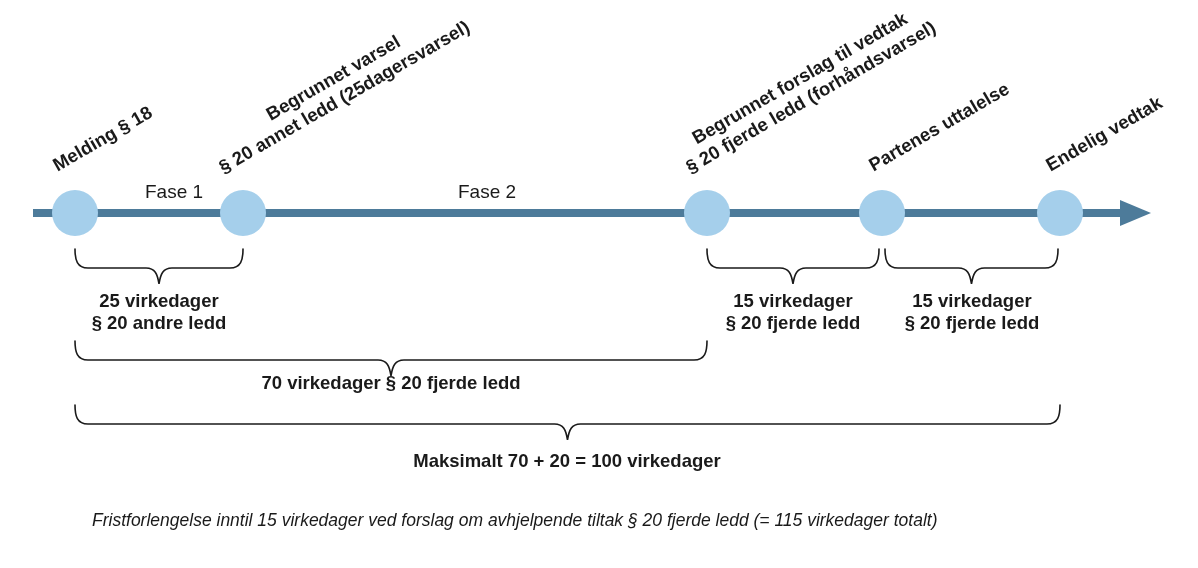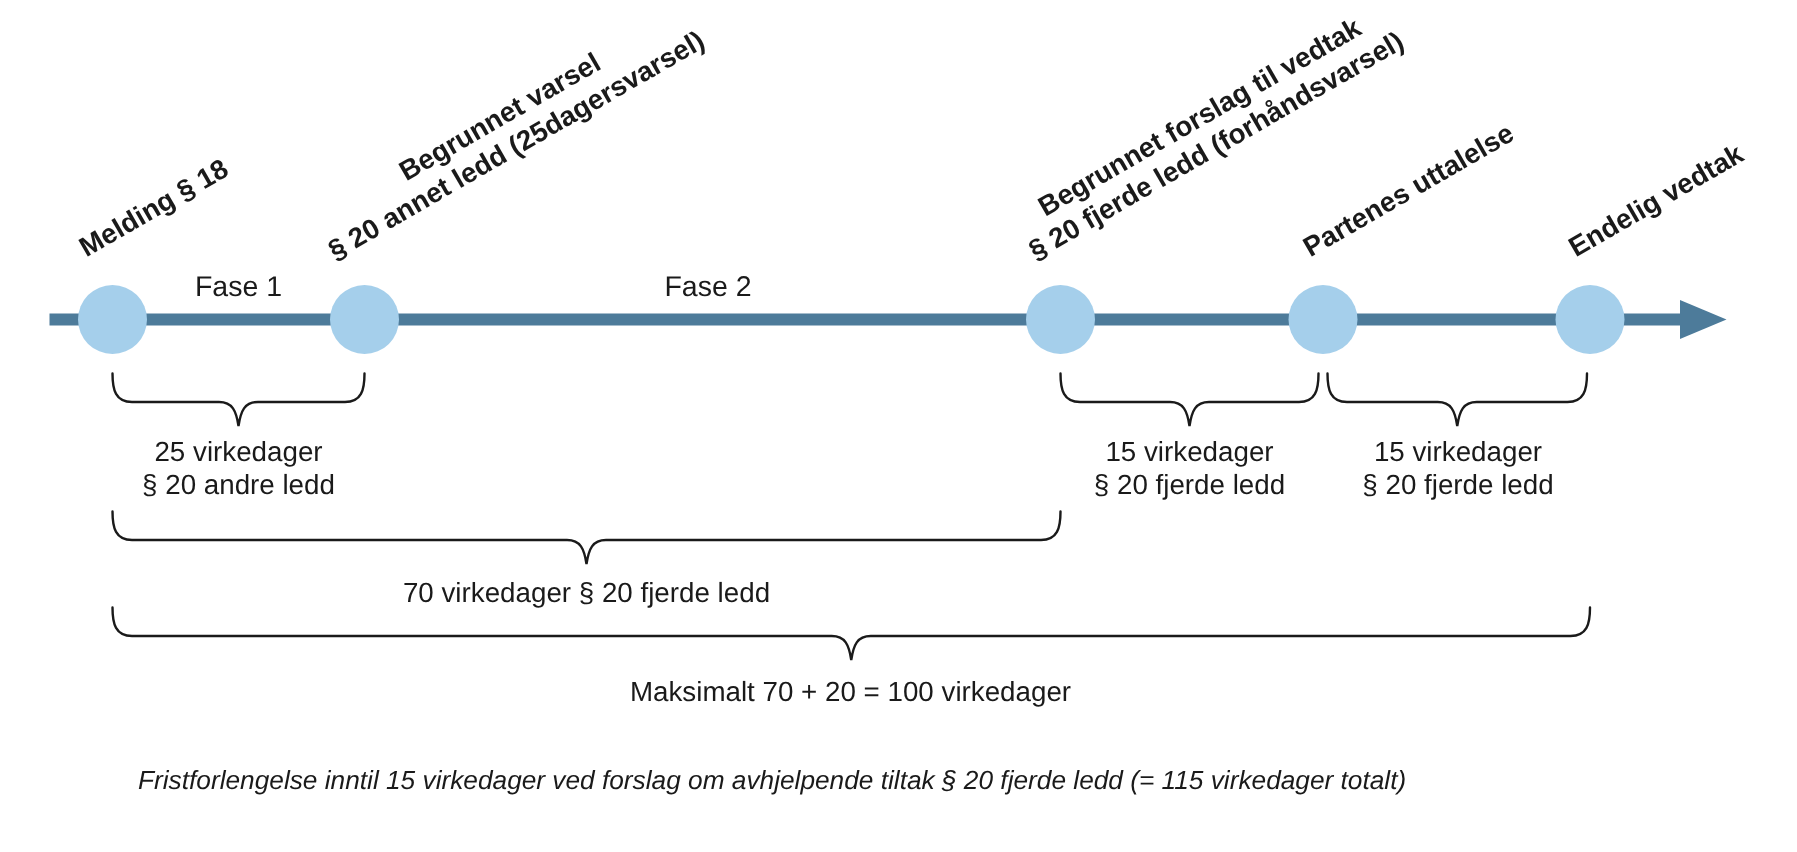--- a/index.html
+++ b/index.html
@@ -21,28 +21,30 @@
     font-size: 18.5px;
     line-height: 22px;
     white-space: nowrap;
     text-align: center;
   }
   .phase-label {
     position: absolute;
     transform: translateX(-50%);
     font-size: 19px;
     white-space: nowrap;
+    margin-left: 15px;
   }
   .duration-label {
     position: absolute;
     transform: translateX(-50%);
     text-align: center;
     font-size: 18.5px;
     line-height: 22px;
     white-space: nowrap;
+    font-weight: bold;
   }
   .footnote {
     position: absolute;
     font-size: 17.5px;
     white-space: nowrap;
     font-style: italic;
   }
   .line { display: block; }
 </style>
 </head>
@@ -95,18 +97,18 @@
     <span class="line">§ 20 andre ledd</span>
   </div>
   <div class="duration-label" style="left:793px; top:290px">
     <span class="line">15 virkedager</span>
     <span class="line">§ 20 fjerde ledd</span>
   </div>
   <div class="duration-label" style="left:972px; top:290px">
     <span class="line">15 virkedager</span>
     <span class="line">§ 20 fjerde ledd</span>
   </div>
-  <div class="duration-label" style="left:391px; top:384px">70 virkedager § 20 fjerde ledd</div>
+  <div class="duration-label" style="left:391px; top:372px">70 virkedager § 20 fjerde ledd</div>
   <div class="duration-label" style="left:567px; top:450px">Maksimalt 70 + 20 = 100 virkedager</div>
 
   <div class="footnote" style="left:92px; top:510px">Fristforlengelse inntil 15 virkedager ved forslag om avhjelpende tiltak § 20 fjerde ledd (= 115 virkedager totalt)</div>
 
 </div>
 
 </body></html>

